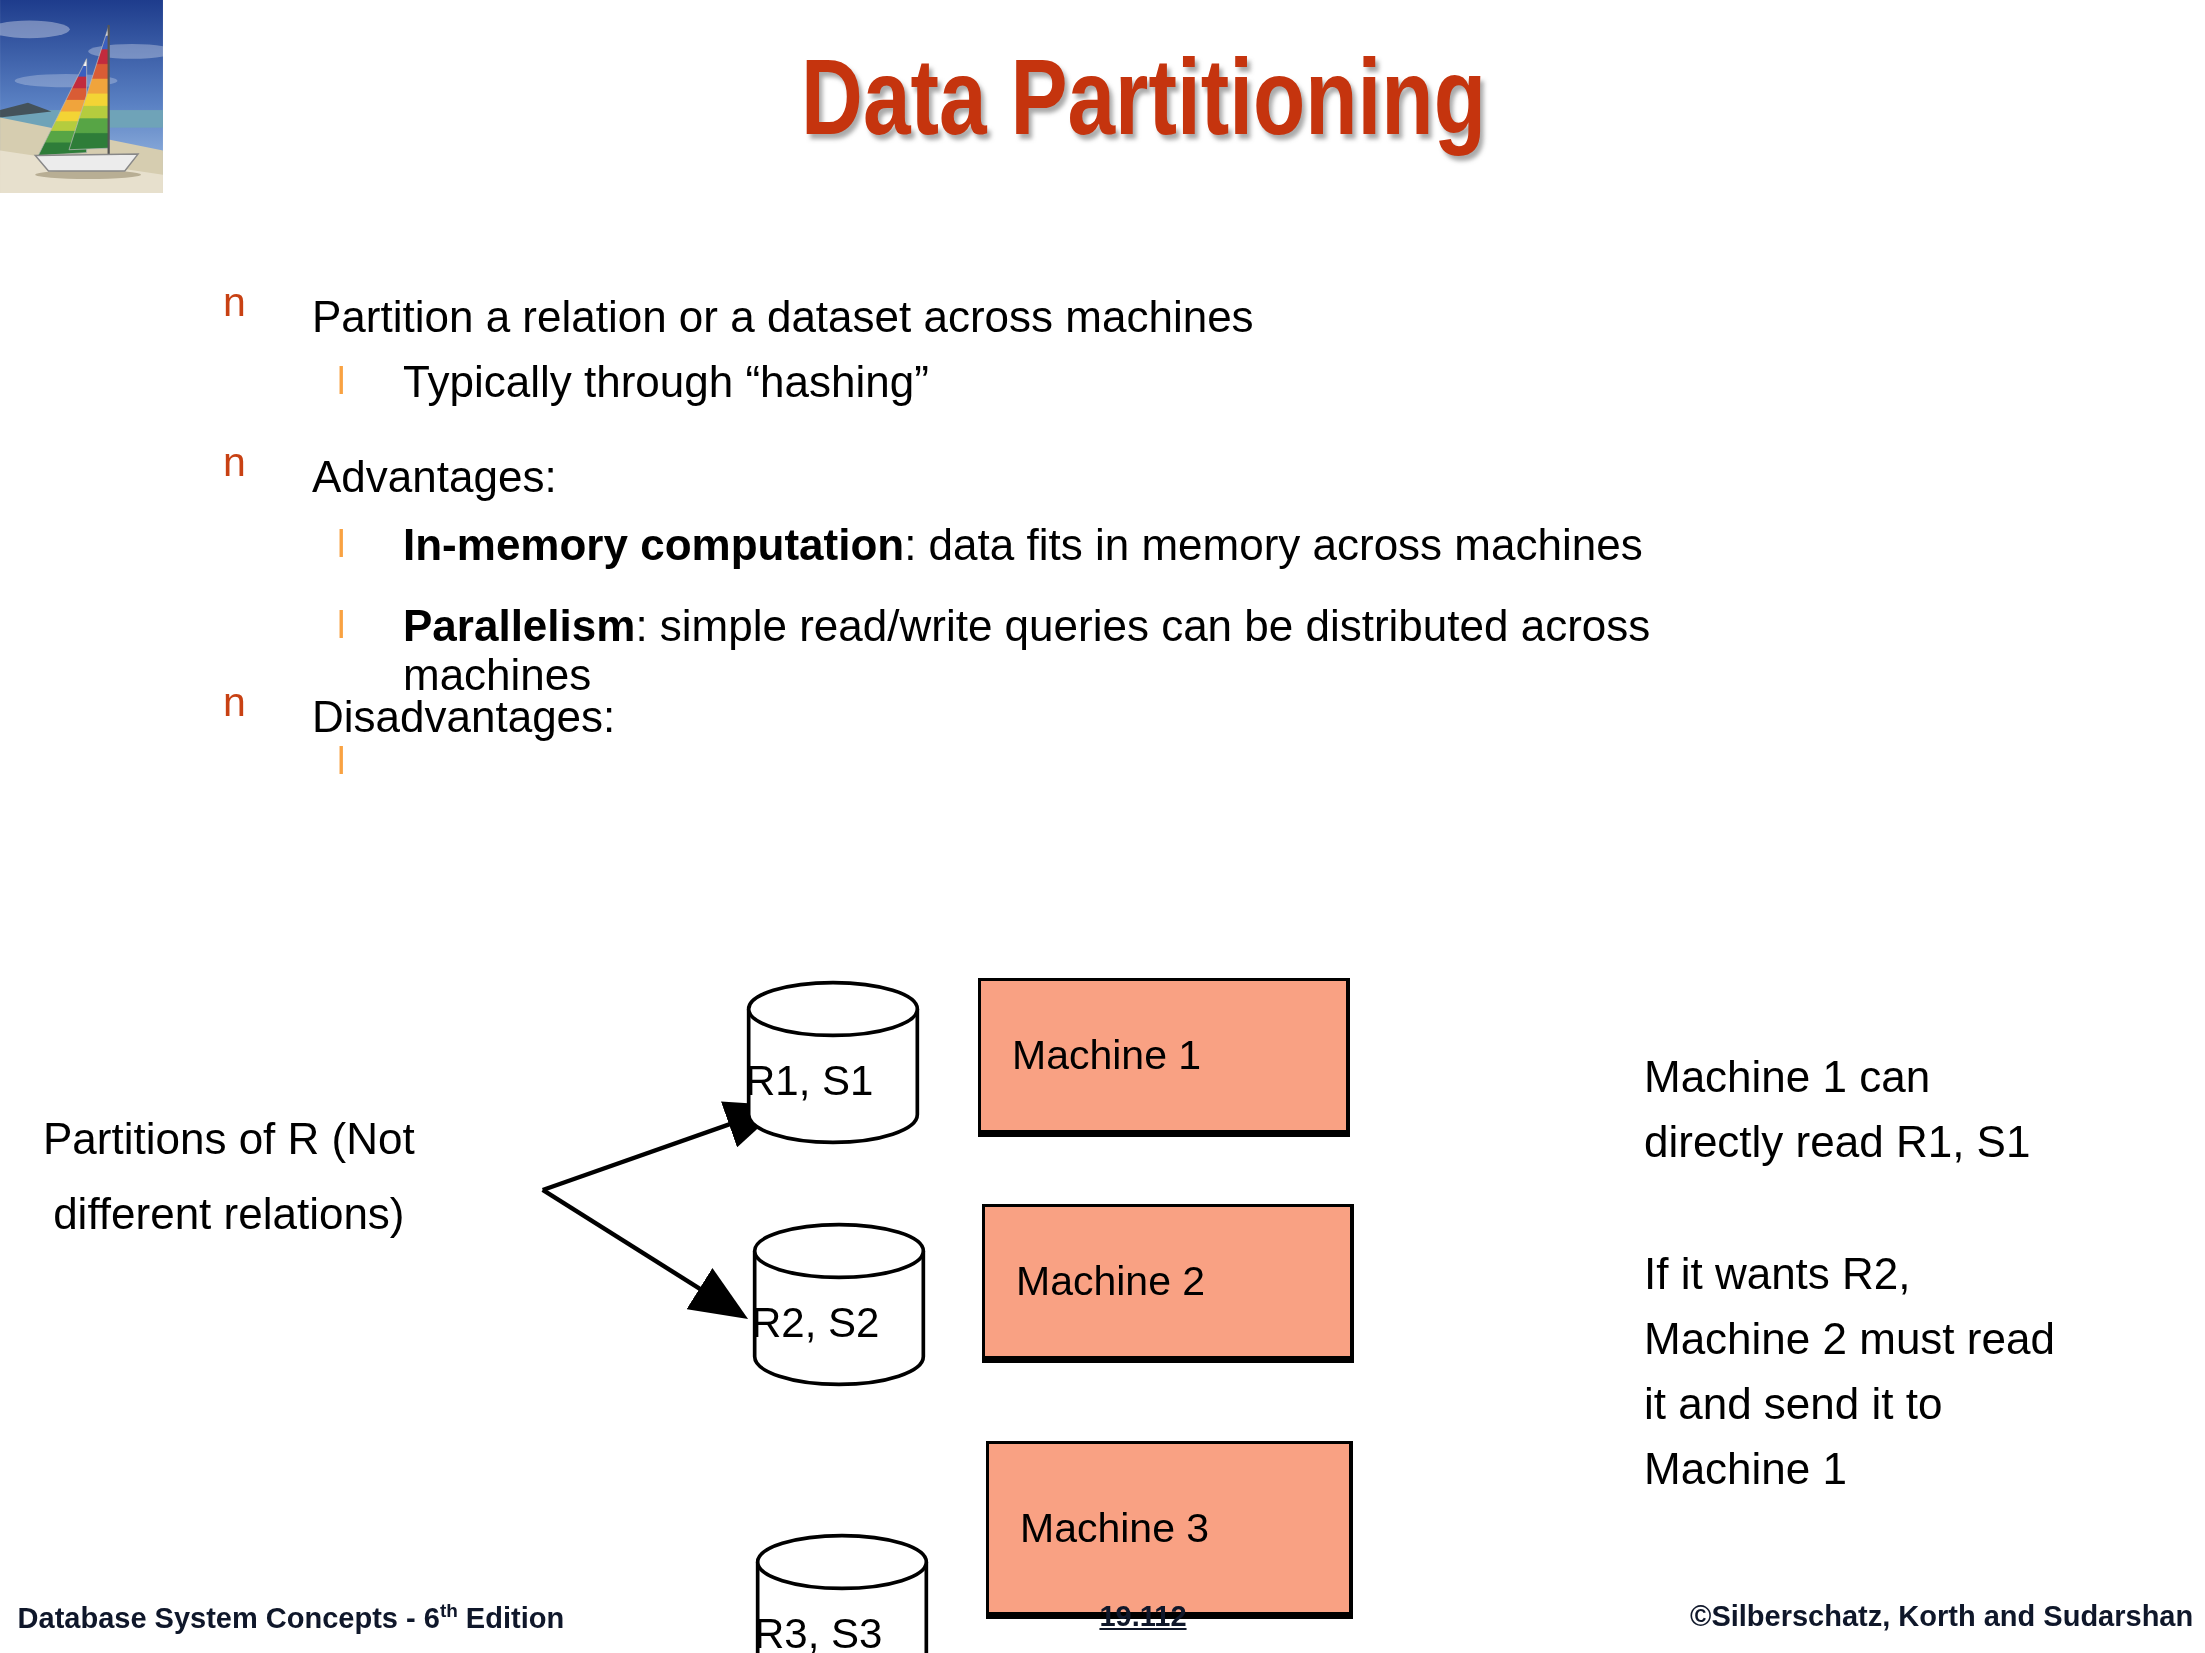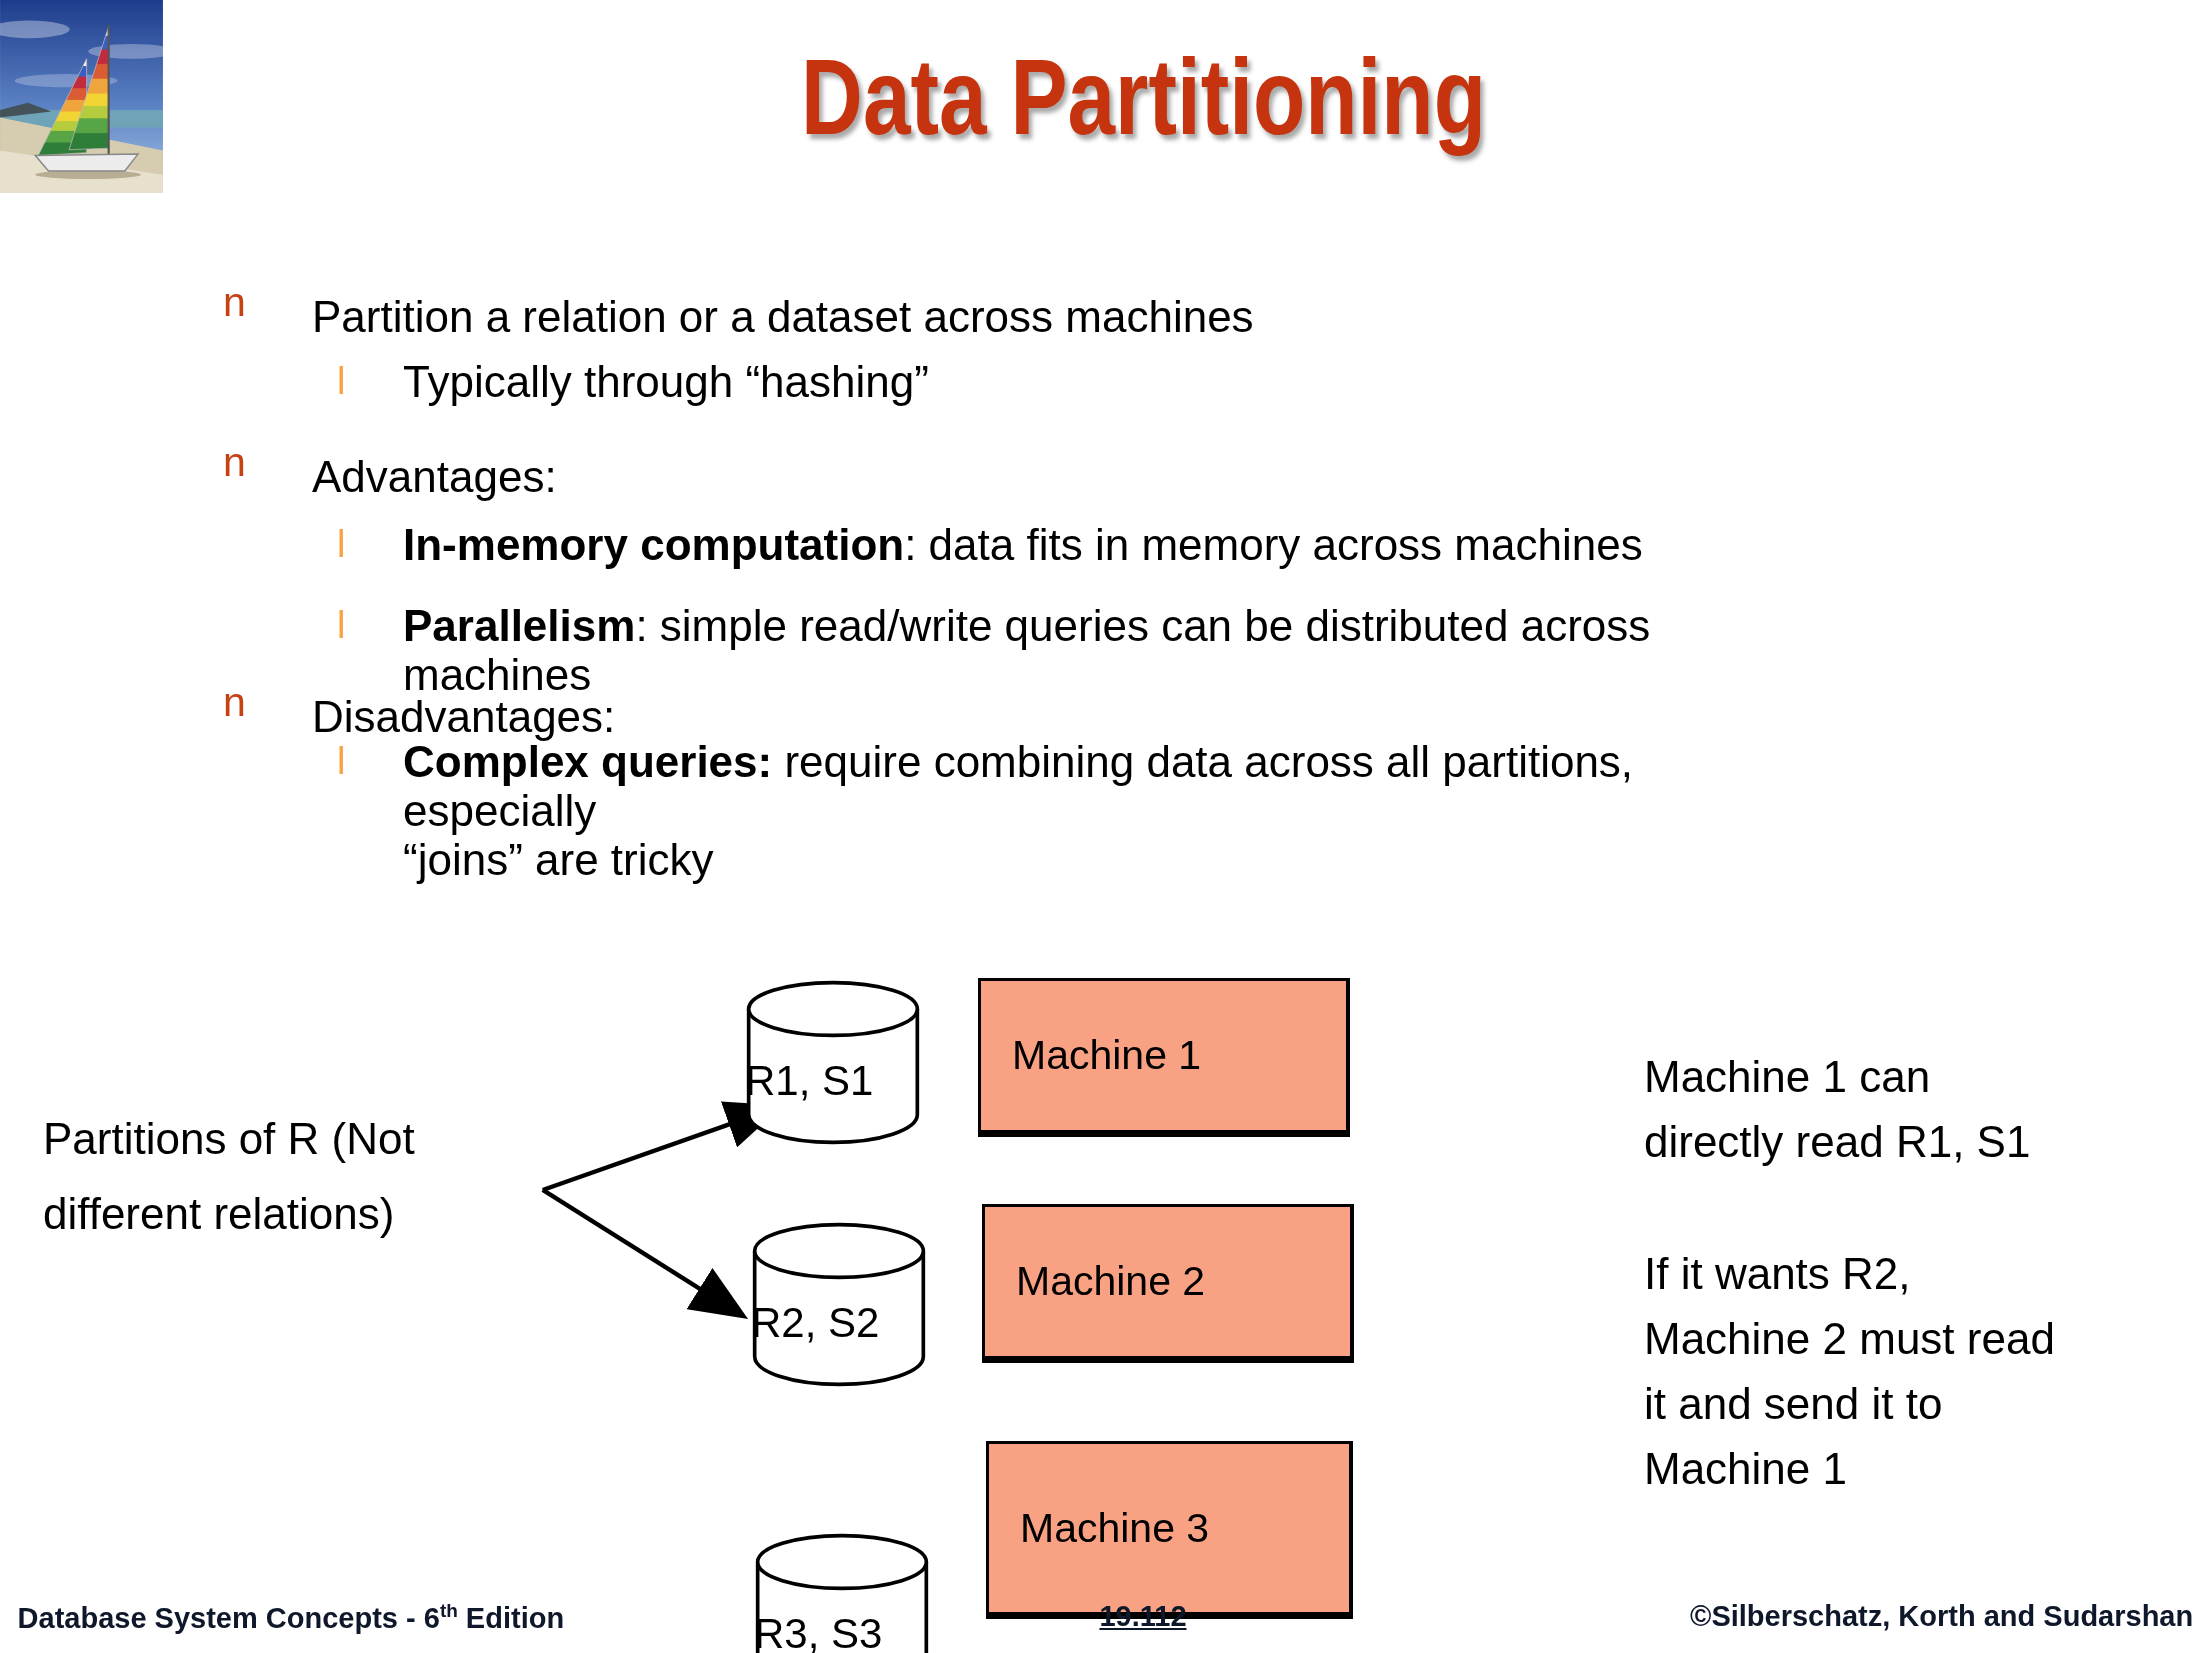--- a/index.html
+++ b/index.html
@@ -42,21 +42,21 @@
     color: #000;
     white-space: pre-line;
   }
   .row.l1 .txt { margin-left: 312px; margin-top: 14px; }
   .row.l2 .txt { margin-left: 403px; width: 1345px; }
 
   
   #partitions-label {
     left: 43px; top: 1101px;
     font-size: 44px; line-height: 75px;
-    color: #000; white-space: pre-line;
+    color: #000; white-space: pre-line; text-align: center;
   }
   .cyl { position: absolute; width: 176px; height: 169px; }
   .cyl-label {
     position: absolute; left: 0; right: 0; top: 79px;
     text-align: left; font-size: 42px; color: #000;
   }
   .machine {
     position: absolute;
     background: #F9A183;
     border: 3.7px solid #000;
@@ -153,22 +153,20 @@
 <div class="row l2" style="top:601px">
   <span class="marker">l</span>
   <span class="txt"><b>Parallelism</b><span>: simple read/write queries can be distributed across machines</span></span>
 </div>
 <div class="row l1" style="top:678px">
   <span class="marker">n</span>
   <span class="txt"><b></b><span>Disadvantages:</span></span>
 </div>
 <div class="row l2" style="top:737px">
   <span class="marker">l</span>
-  <span class="txt"><b>Complex queries:</b><span> require combining data across all partitions, especially
-“joins” are tricky</span></span>
 </div>
 
 <div class="abs" id="partitions-label">Partitions of R (Not
 different relations)</div>
 
 <svg class="abs" style="left:0;top:956px" width="956" height="515" viewBox="0 0 1300 700">
   <defs>
     <marker id="arrowhead" markerWidth="13" markerHeight="11" refX="10" refY="5.5" orient="auto">
       <polygon points="0,0 13,5.5 0,11" fill="#000"></polygon>
     </marker>

